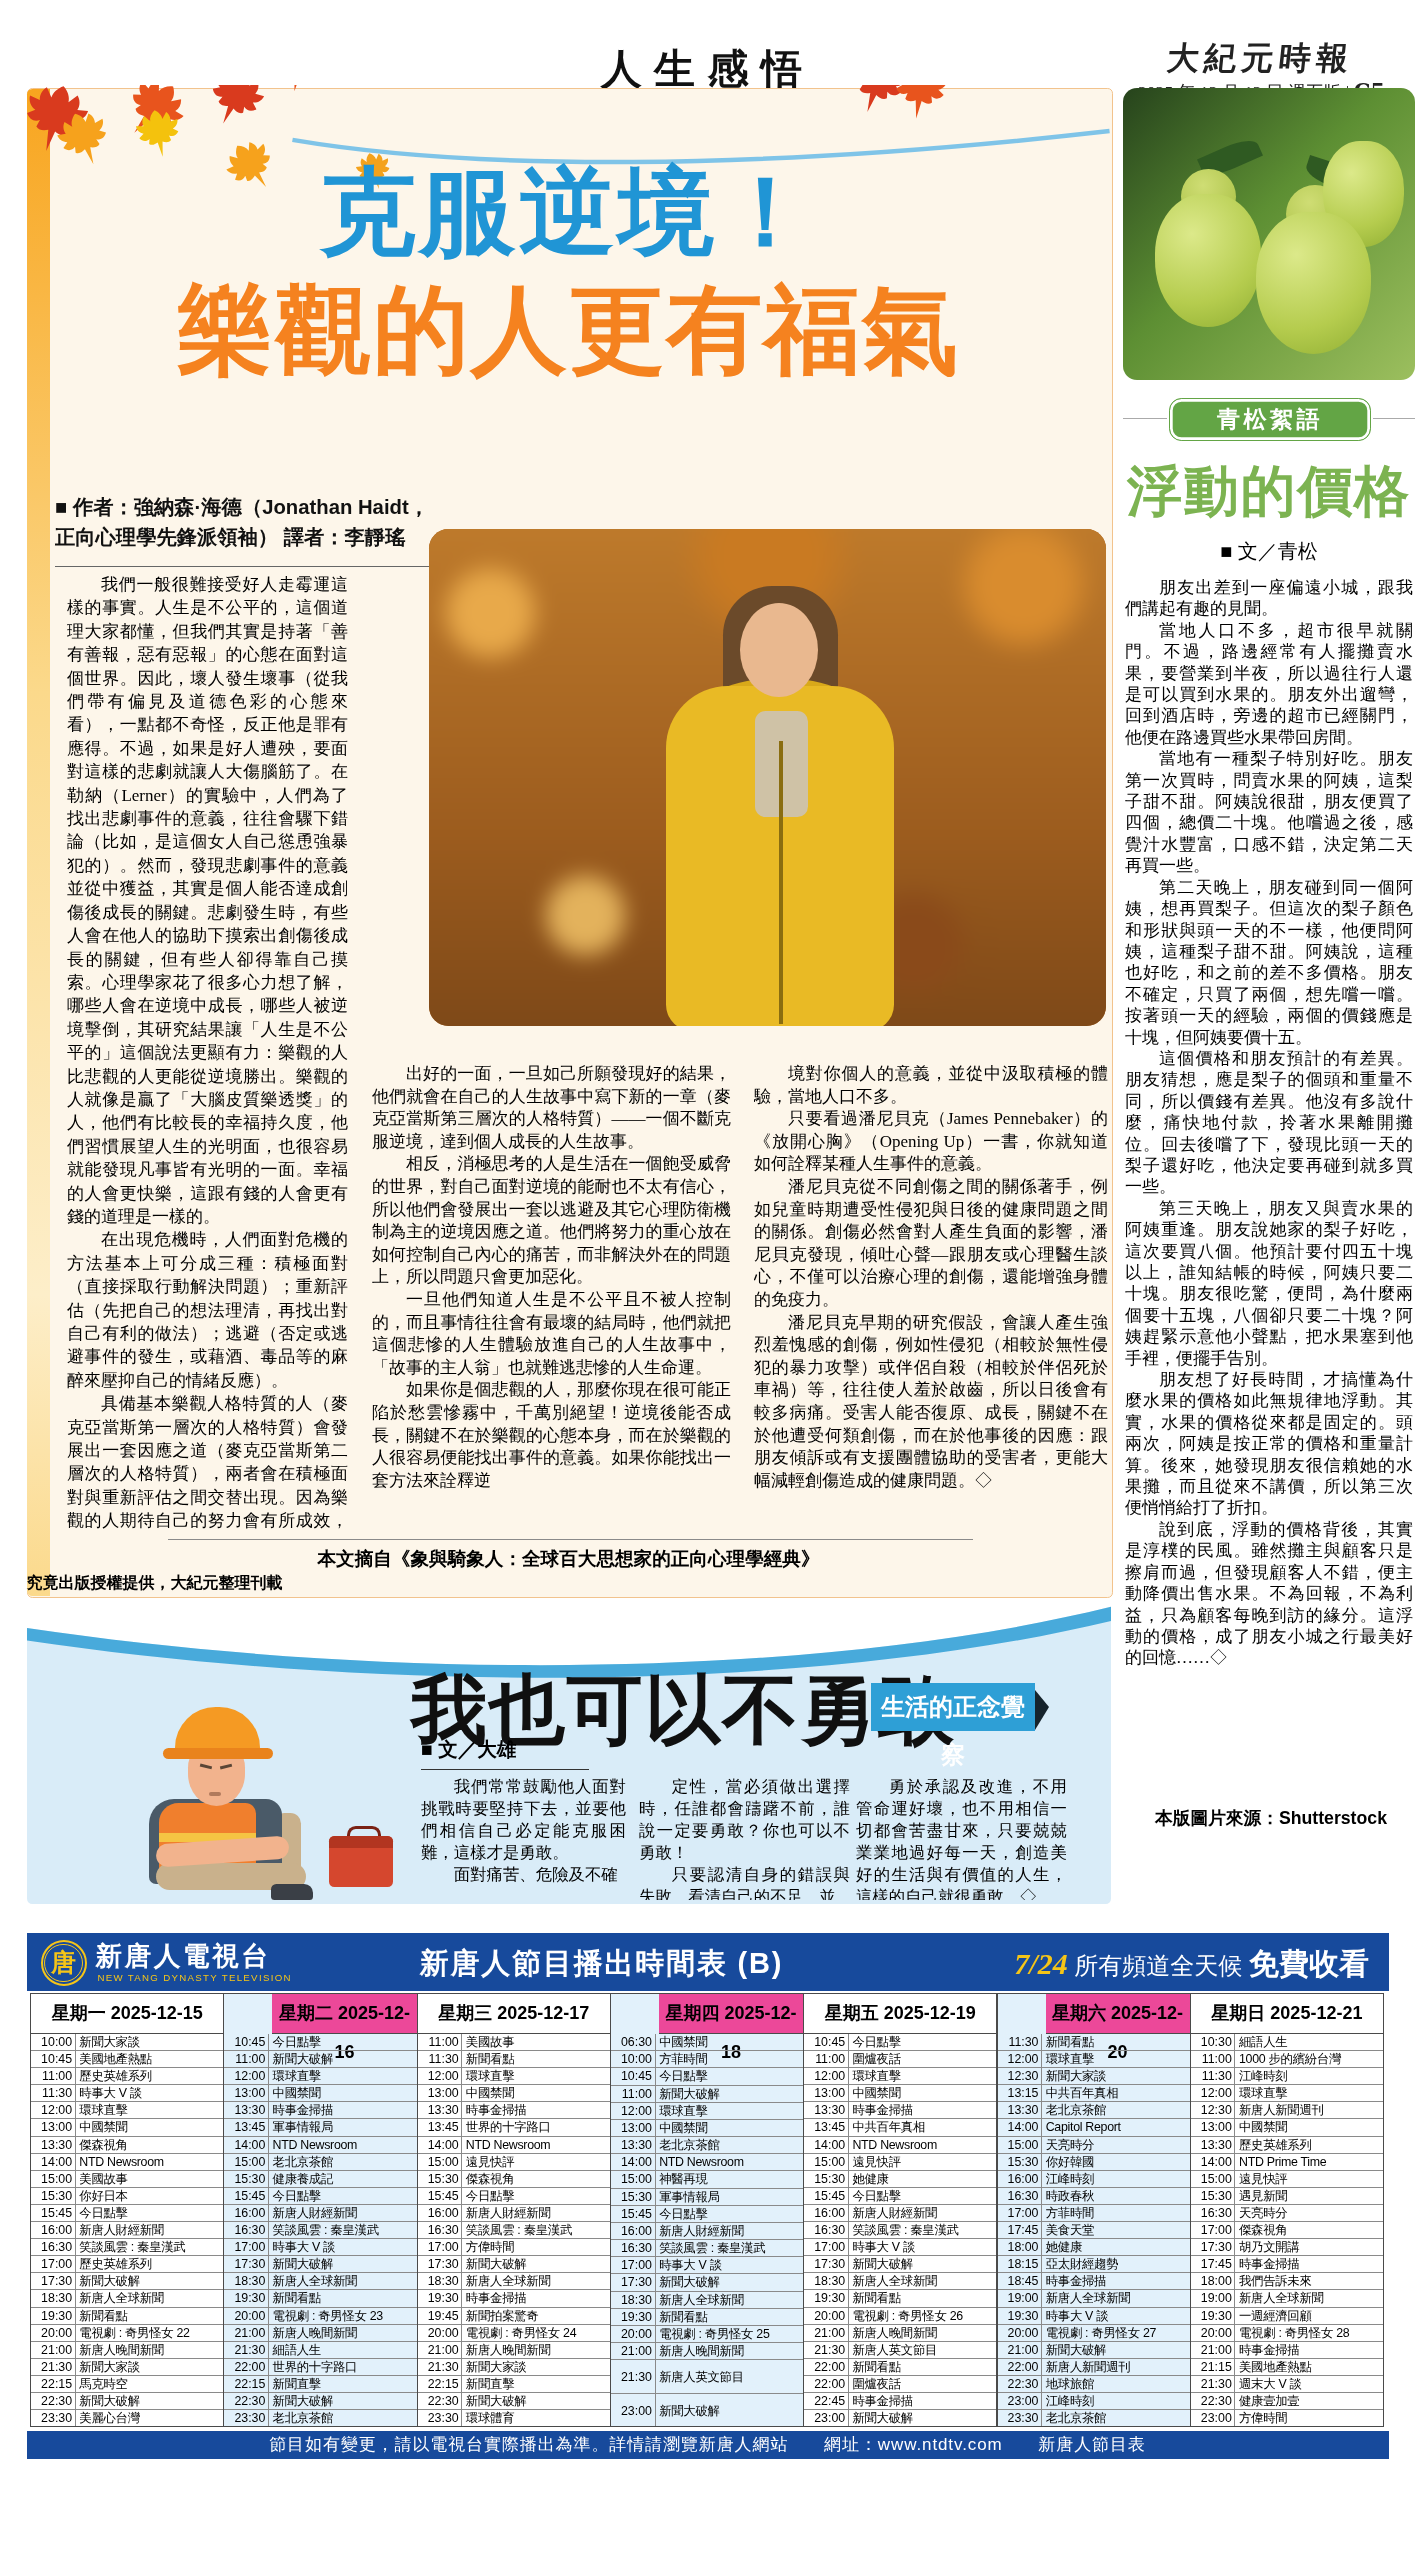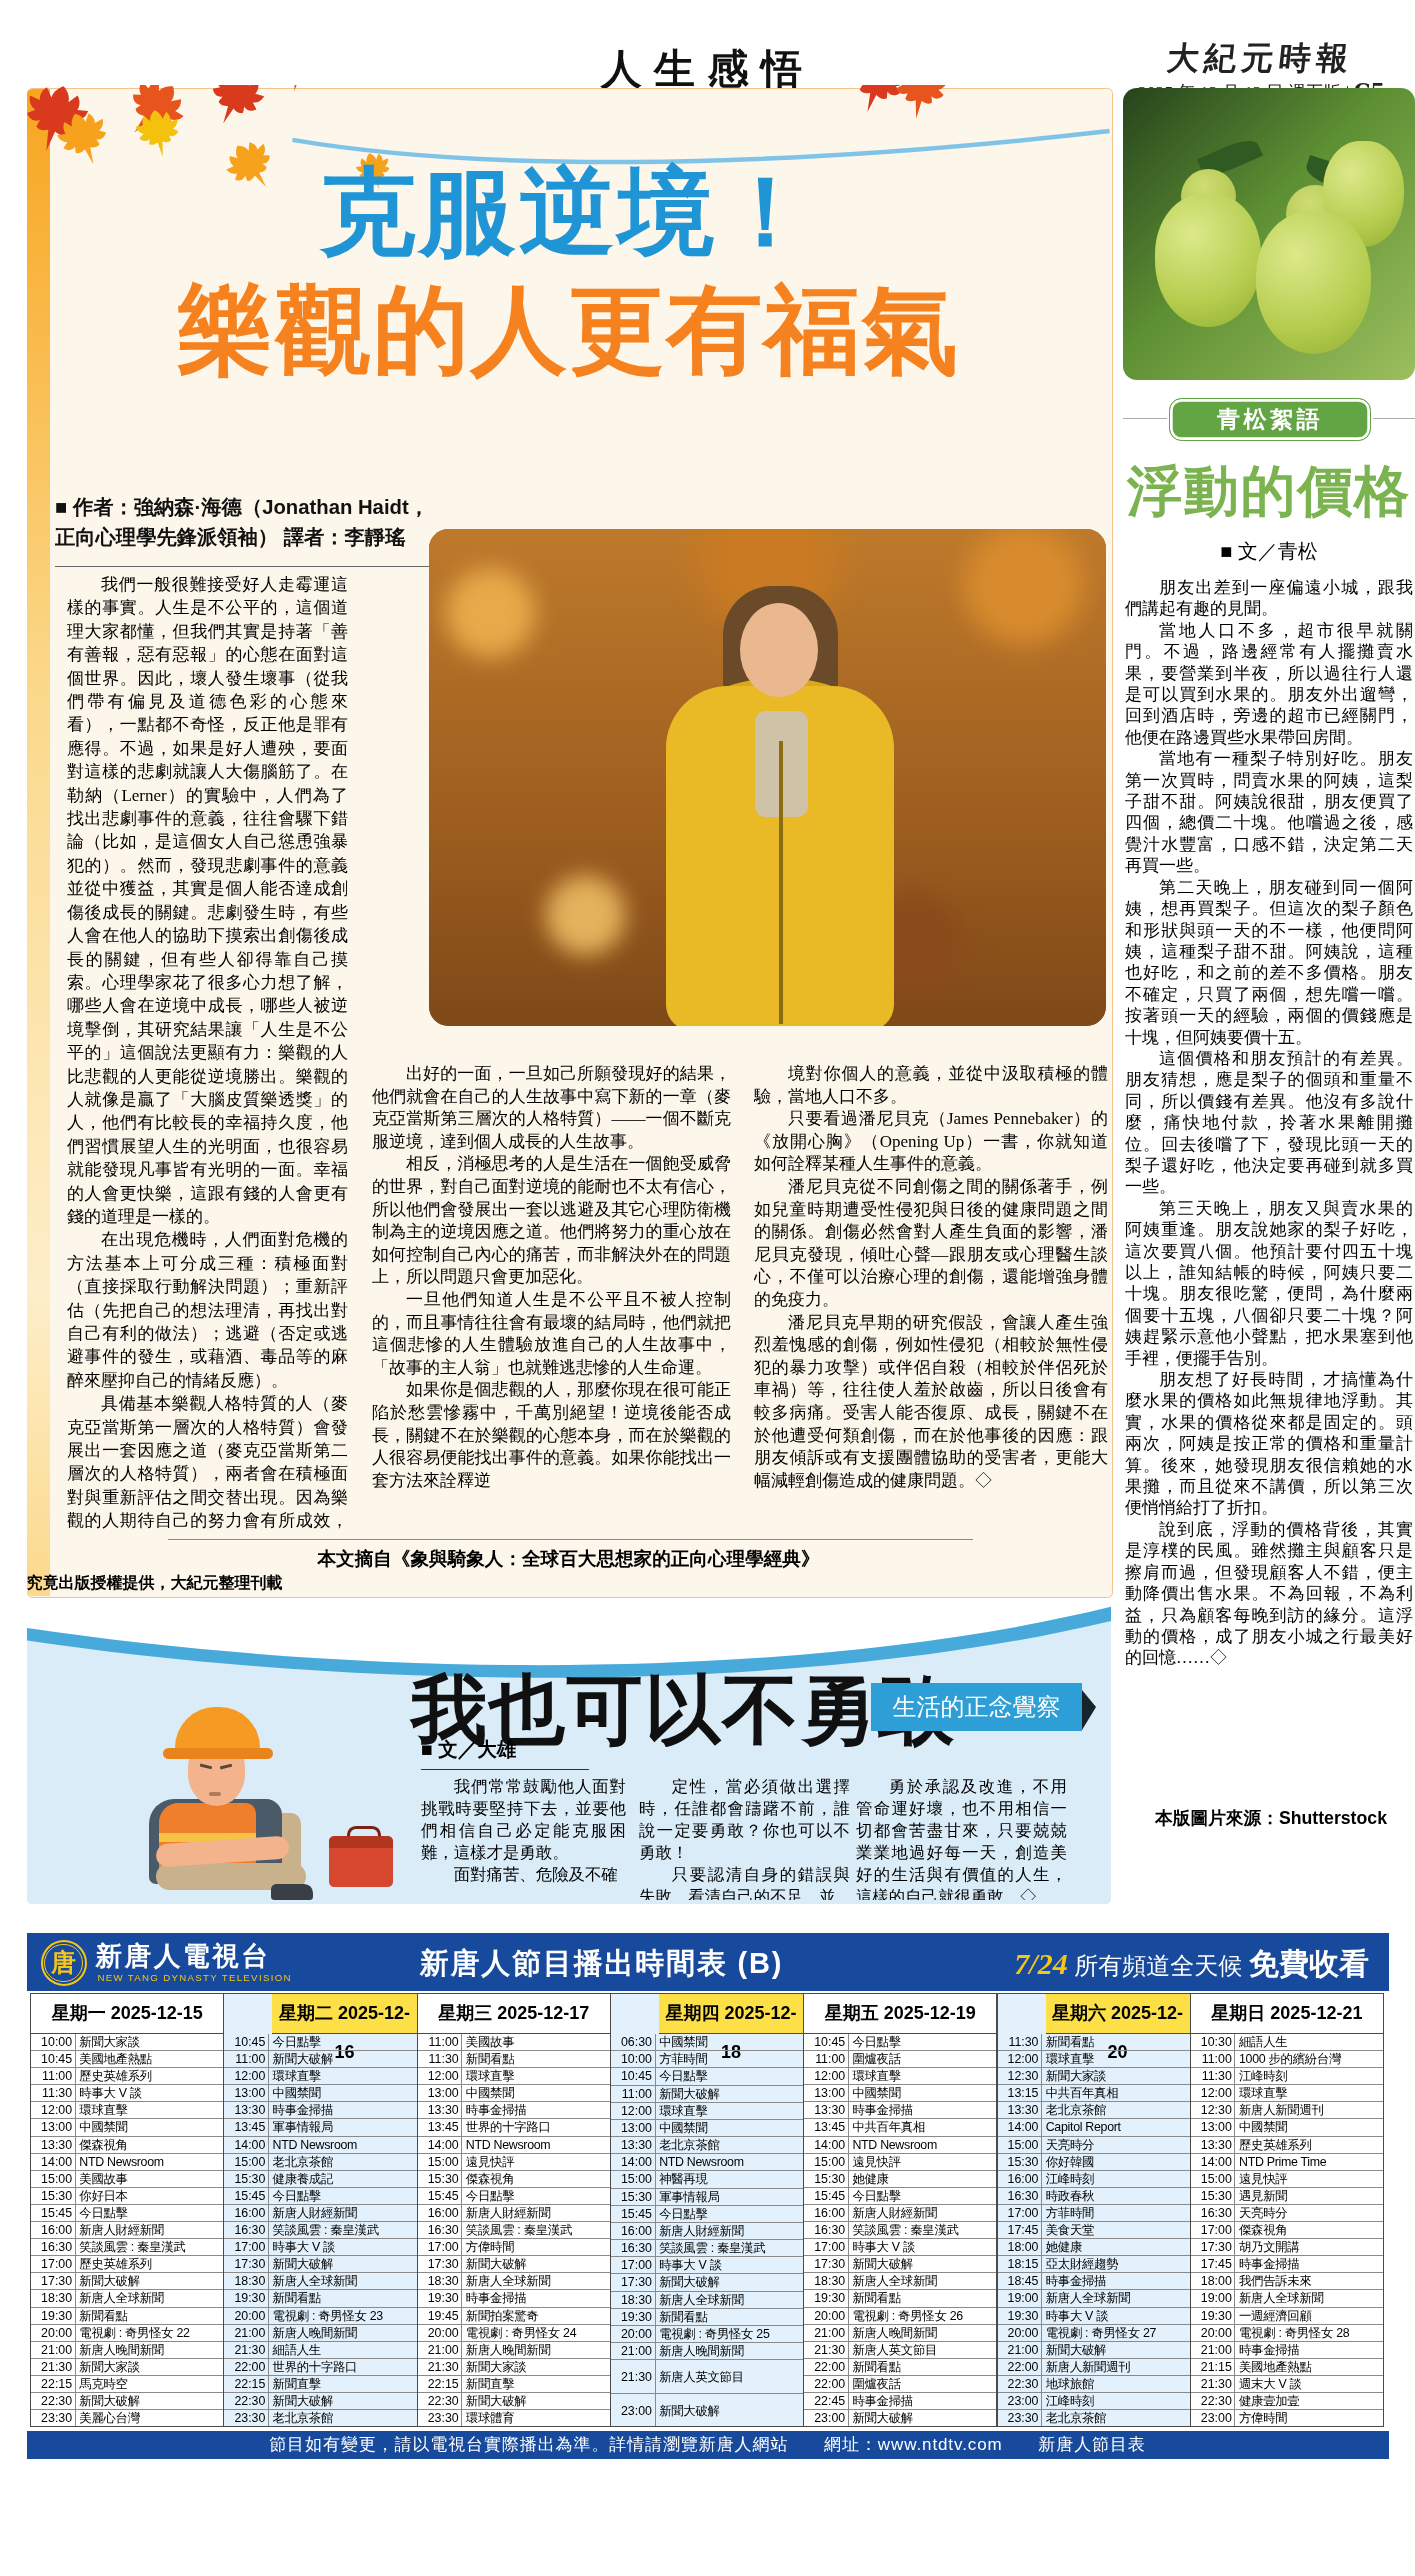--- a/index.html
+++ b/index.html
@@ -51,21 +51,21 @@
   #colC{left:754px; top:1063px; width:354px; height:467px; font-size:17px; line-height:22.6px; overflow:hidden;}
 
   #foot-rule{left:168px; top:1539px; width:805px; border-top:0.9px solid #8a8a8a;}
   #footnote1{left:26.5px; width:1084px; top:1546px; text-align:center; font-size:18.6px; font-weight:bold;}
   #footnote2{left:26.5px; width:1084px; top:1573px; font-size:16px; font-weight:bold;}
 
   
   #band{left:26.5px; top:1598px; width:1084px; height:306px; background:#d9ecf8; border-radius:0 0 5.3px 5.3px; overflow:hidden;}
   #bandwave{position:absolute; left:0; top:0; width:100%; height:85px;}
   #b-title{left:411px; top:1660px; font-size:76px; font-weight:900; color:#101010; letter-spacing:1.8px; font-family:"Liberation Sans",sans-serif;}
-  #b-badge{left:871px; top:1683px; width:211px; height:48px; background:#2e9fd6; color:#fff; font-size:24px; font-weight:normal; text-align:center; line-height:48px; font-family:"Liberation Sans",sans-serif;}
+  #b-badge{left:871px; top:1683px; width:164px; height:48px; background:#2e9fd6; color:#fff; font-size:24px; font-weight:bold; text-align:center; line-height:48px; font-family:"Liberation Sans",sans-serif;}
   #b-badge::after{content:""; position:absolute; right:-14px; top:7px; border-left:14px solid #16242c; border-top:17.7px solid transparent; border-bottom:23px solid transparent;}
   #b-byline{left:421px; top:1736px; font-size:19.5px; font-weight:bold; font-family:"Liberation Sans",sans-serif;}
   #b-rule{left:421px; top:1769px; width:168px; border-top:0.9px solid #333;}
   .bcol{top:1776px; height:124px; font-size:16.4px; line-height:22px; overflow:hidden;}
   #bcol1{left:421px; width:205px;}
   #bcol2{left:639px; width:211px;}
   #bcol3{left:856px; width:211px;}
 
   
   #worker{left:71px; top:1707px; width:336px; height:196px;}
@@ -115,21 +115,21 @@
   #tv-ch-en{position:absolute; left:71px; top:39px; font-size:9.7px; letter-spacing:1.3px; color:#f5c518; font-family:"Liberation Sans",sans-serif;}
   #tv-title{position:absolute; left:292px; top:10.6px; width:566px; text-align:center; font-size:29px; font-weight:bold; letter-spacing:1.8px; font-family:"Liberation Sans",sans-serif;}
   #tv-tag{position:absolute; right:19.5px; top:10.6px; font-size:24px; font-family:"Liberation Sans",sans-serif;}
   #tv-tag .seven{font-style:italic; font-weight:900; color:#f5c518; font-size:30px; font-family:"Liberation Serif",serif;}
   #tv-tag .free{font-weight:900; font-size:30px;}
 
   #tv-grid{left:31px; top:1993px; width:1353px; height:434px; display:flex; font-family:"Liberation Sans",sans-serif;}
   .tv-col{flex:1 1 0; display:flex; flex-direction:column; border:0.9px solid #4a4a4a; margin-left:-0.9px; background:#fff;}
   .tv-col.alt{background:#e2f1fb;}
   .tv-day-header{height:39px; line-height:39px; text-align:center; font-size:18px; font-weight:bold; border-bottom:0.9px solid #4a4a4a; background:#fff;}
-  .tv-col.alt .tv-day-header{background:#fde047;margin-left:48px;}
+  .tv-col.alt .tv-day-header{background:#ec4899;margin-left:48px;}
   .tv-row{display:flex; height:17px; border-bottom:0.9px solid #8a8a8a; overflow:hidden;}
   .tv-row.tall{height:34px;}
   .tv-row:last-child{border-bottom:none;}
   .tv-time{width:41px; text-align:right; padding-right:2.7px; border-right:0.9px solid #8a8a8a; font-size:12.4px; line-height:17px; flex:0 0 auto;}
   .tv-row.tall .tv-time{line-height:34px;}
   .tv-prog{flex:1; padding-left:3.5px; font-size:12.4px; line-height:17px; white-space:nowrap; overflow:hidden; letter-spacing:-0.3px;}
   .tv-row.tall .tv-prog{line-height:34px;}
   #tv-foot{left:26.5px; top:2431px; width:1362px; height:28px; background:#174a9c; color:#fff; text-align:center; line-height:28px; font-size:17px; letter-spacing:0.9px; font-family:"Liberation Sans",sans-serif;}
 </style>
 </head>

